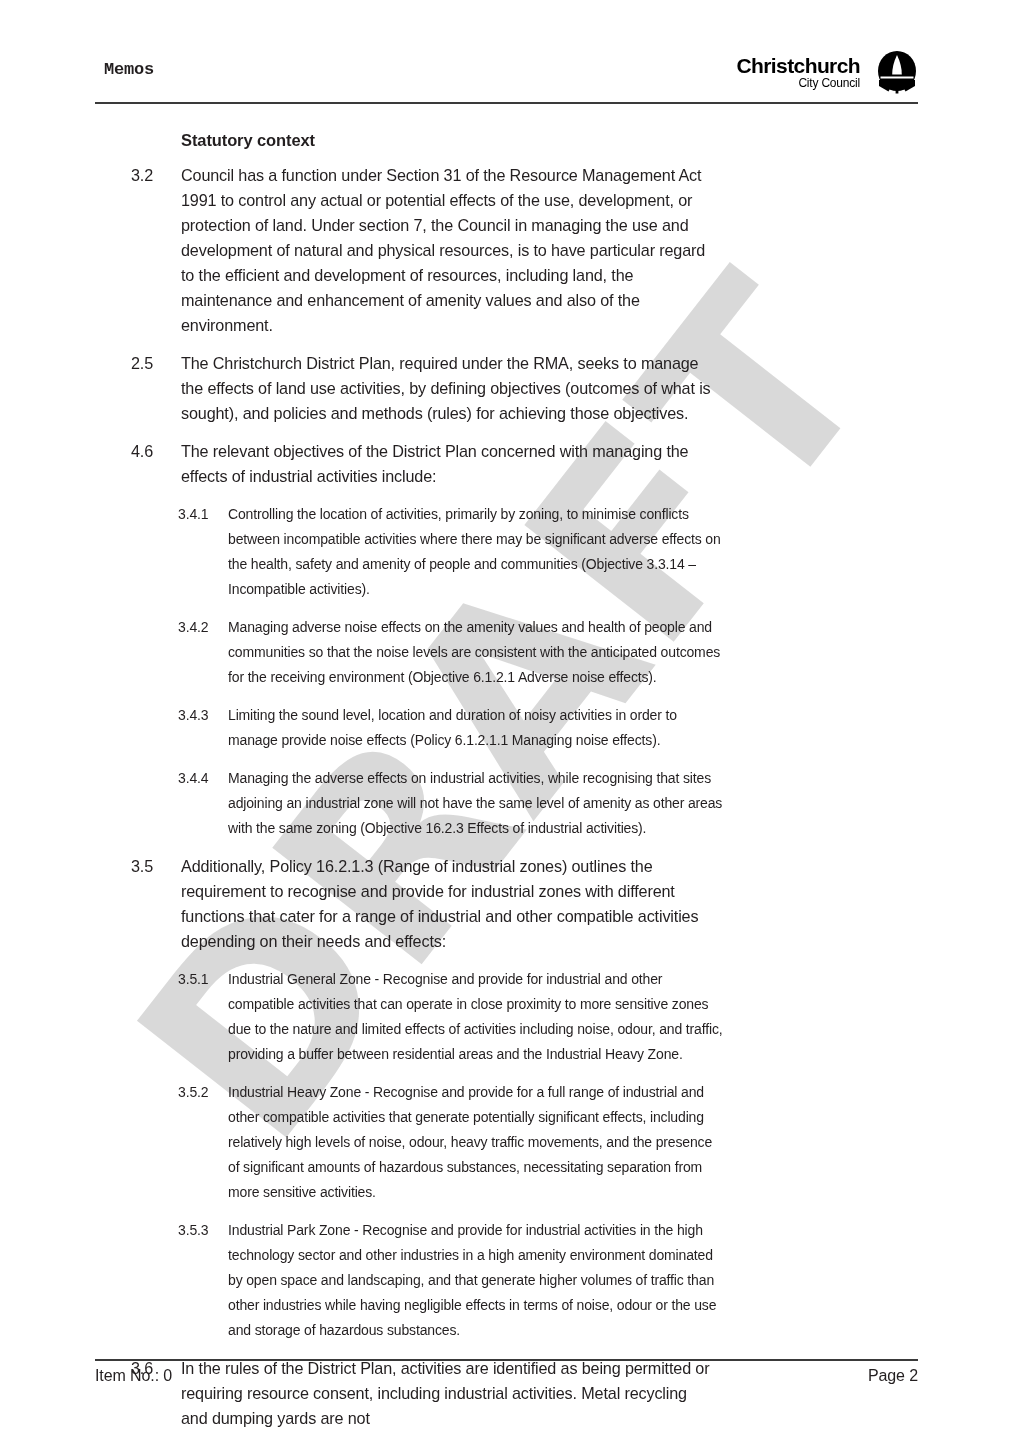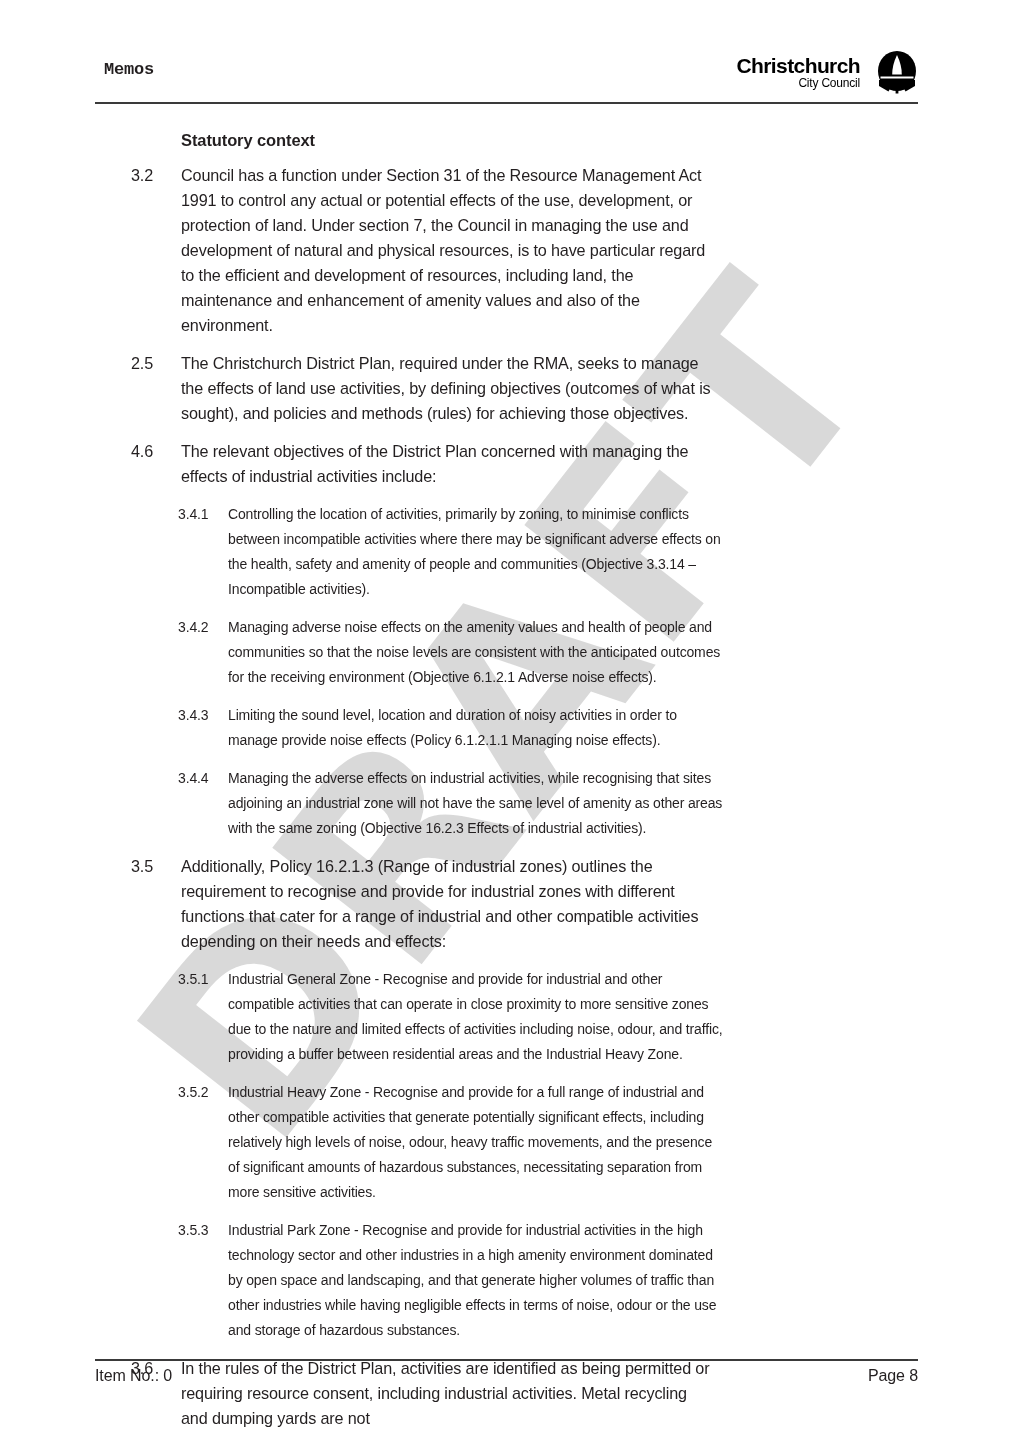--- a/index.html
+++ b/index.html
@@ -281,17 +281,17 @@
       <span class="num">3.6</span>
       <span>In the rules of the District Plan, activities are identified as being permitted or requiring resource consent, including industrial activities. Metal recycling and dumping yards are not</span>
     </div>
 
   </div>
 
   <div class="footer">
     <div class="footer-rule"></div>
     <div class="footer-row">
       <span>Item No.: 0</span>
-      <span>Page 8</span>
+      <span>Page 2</span>
     </div>
   </div>
 
 </div>
 
 </body></html>

